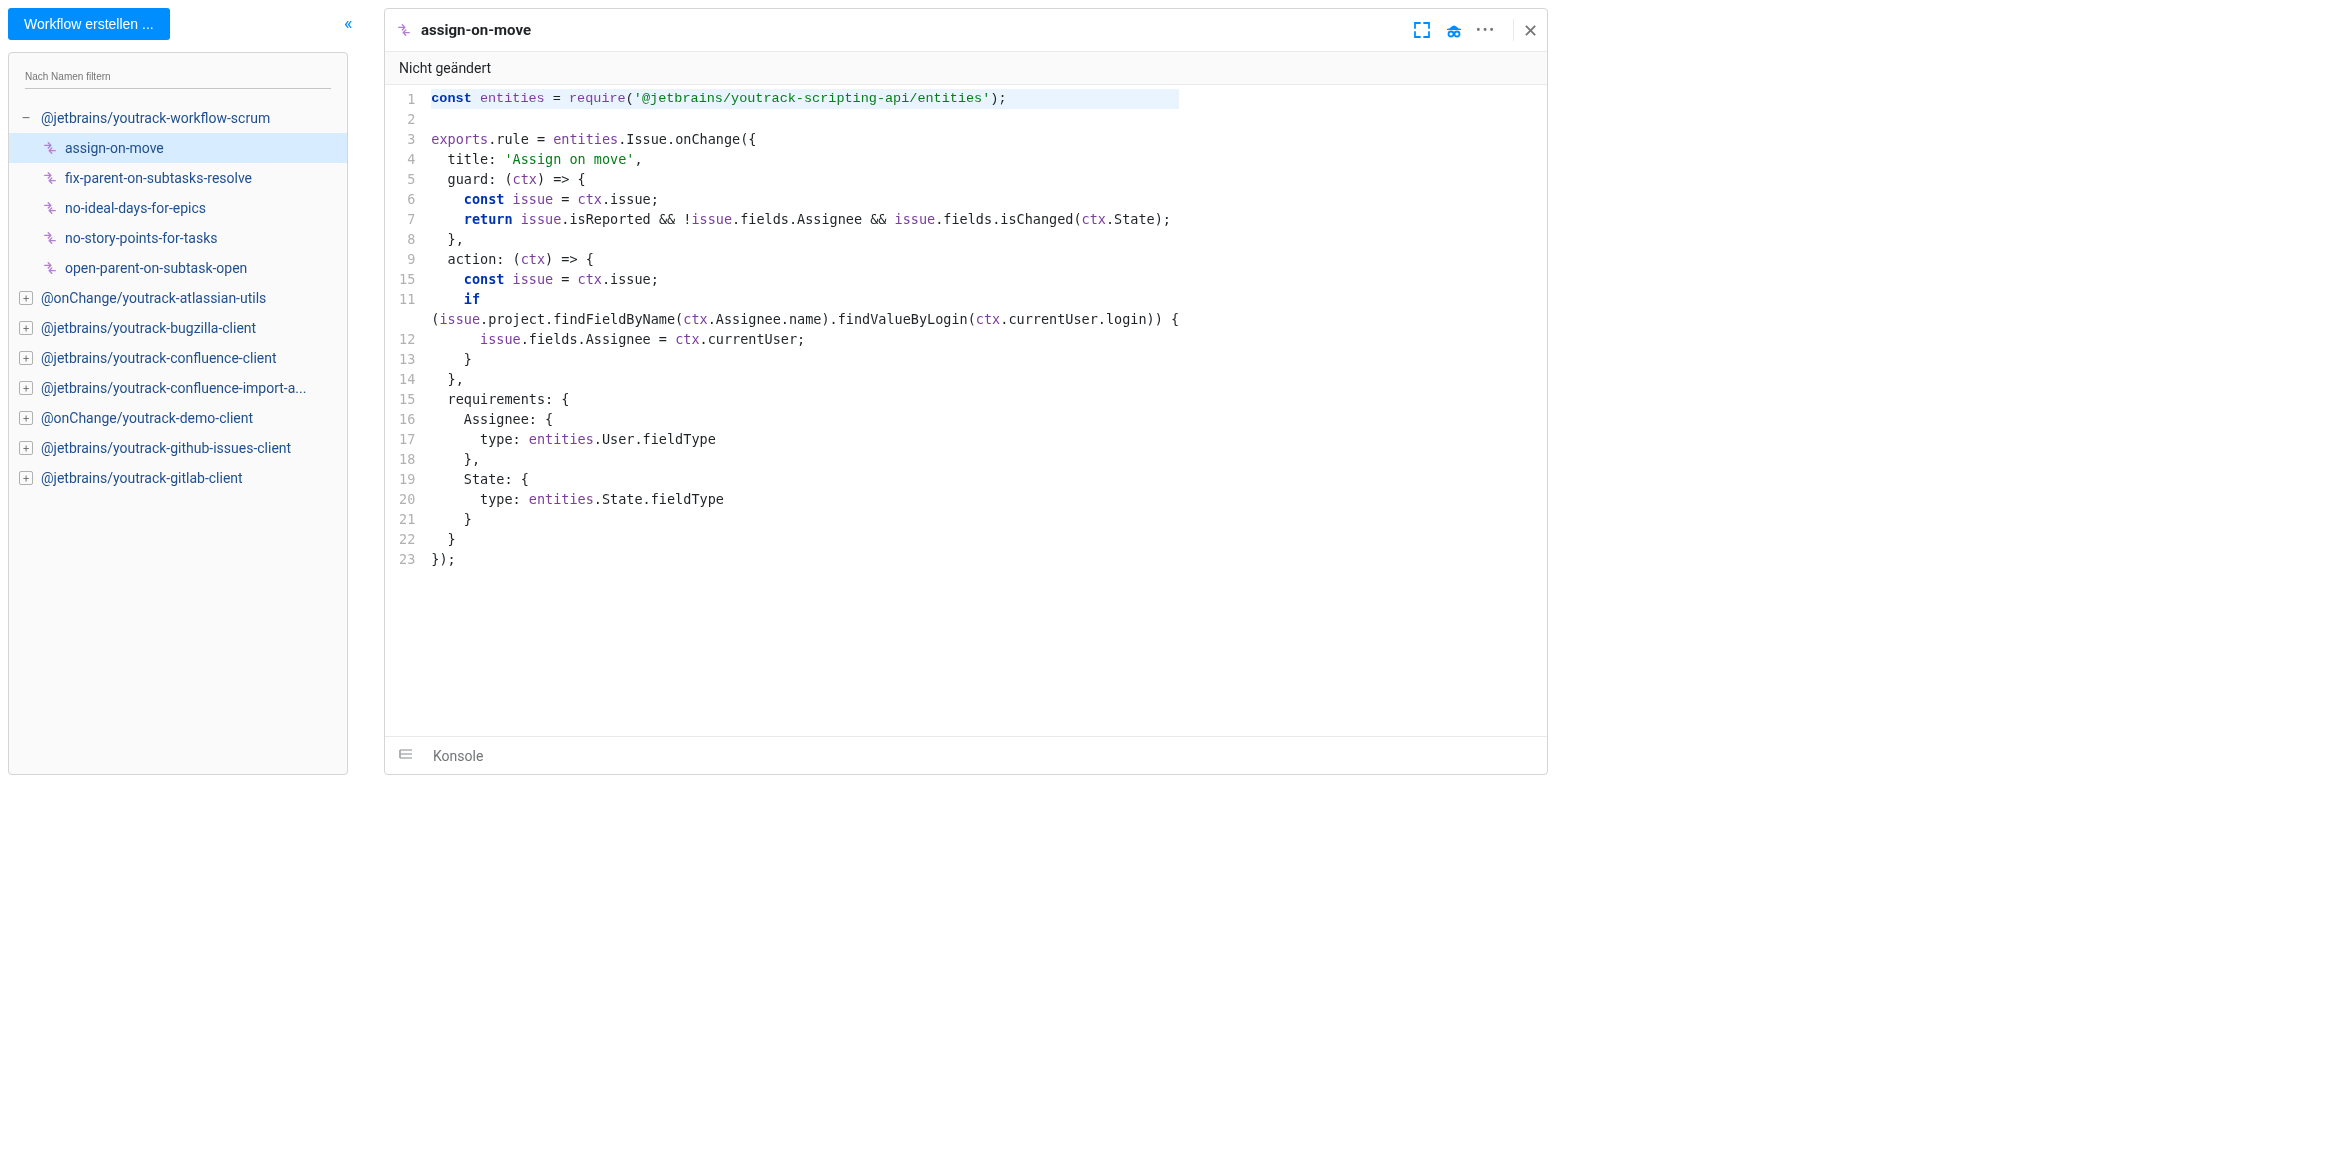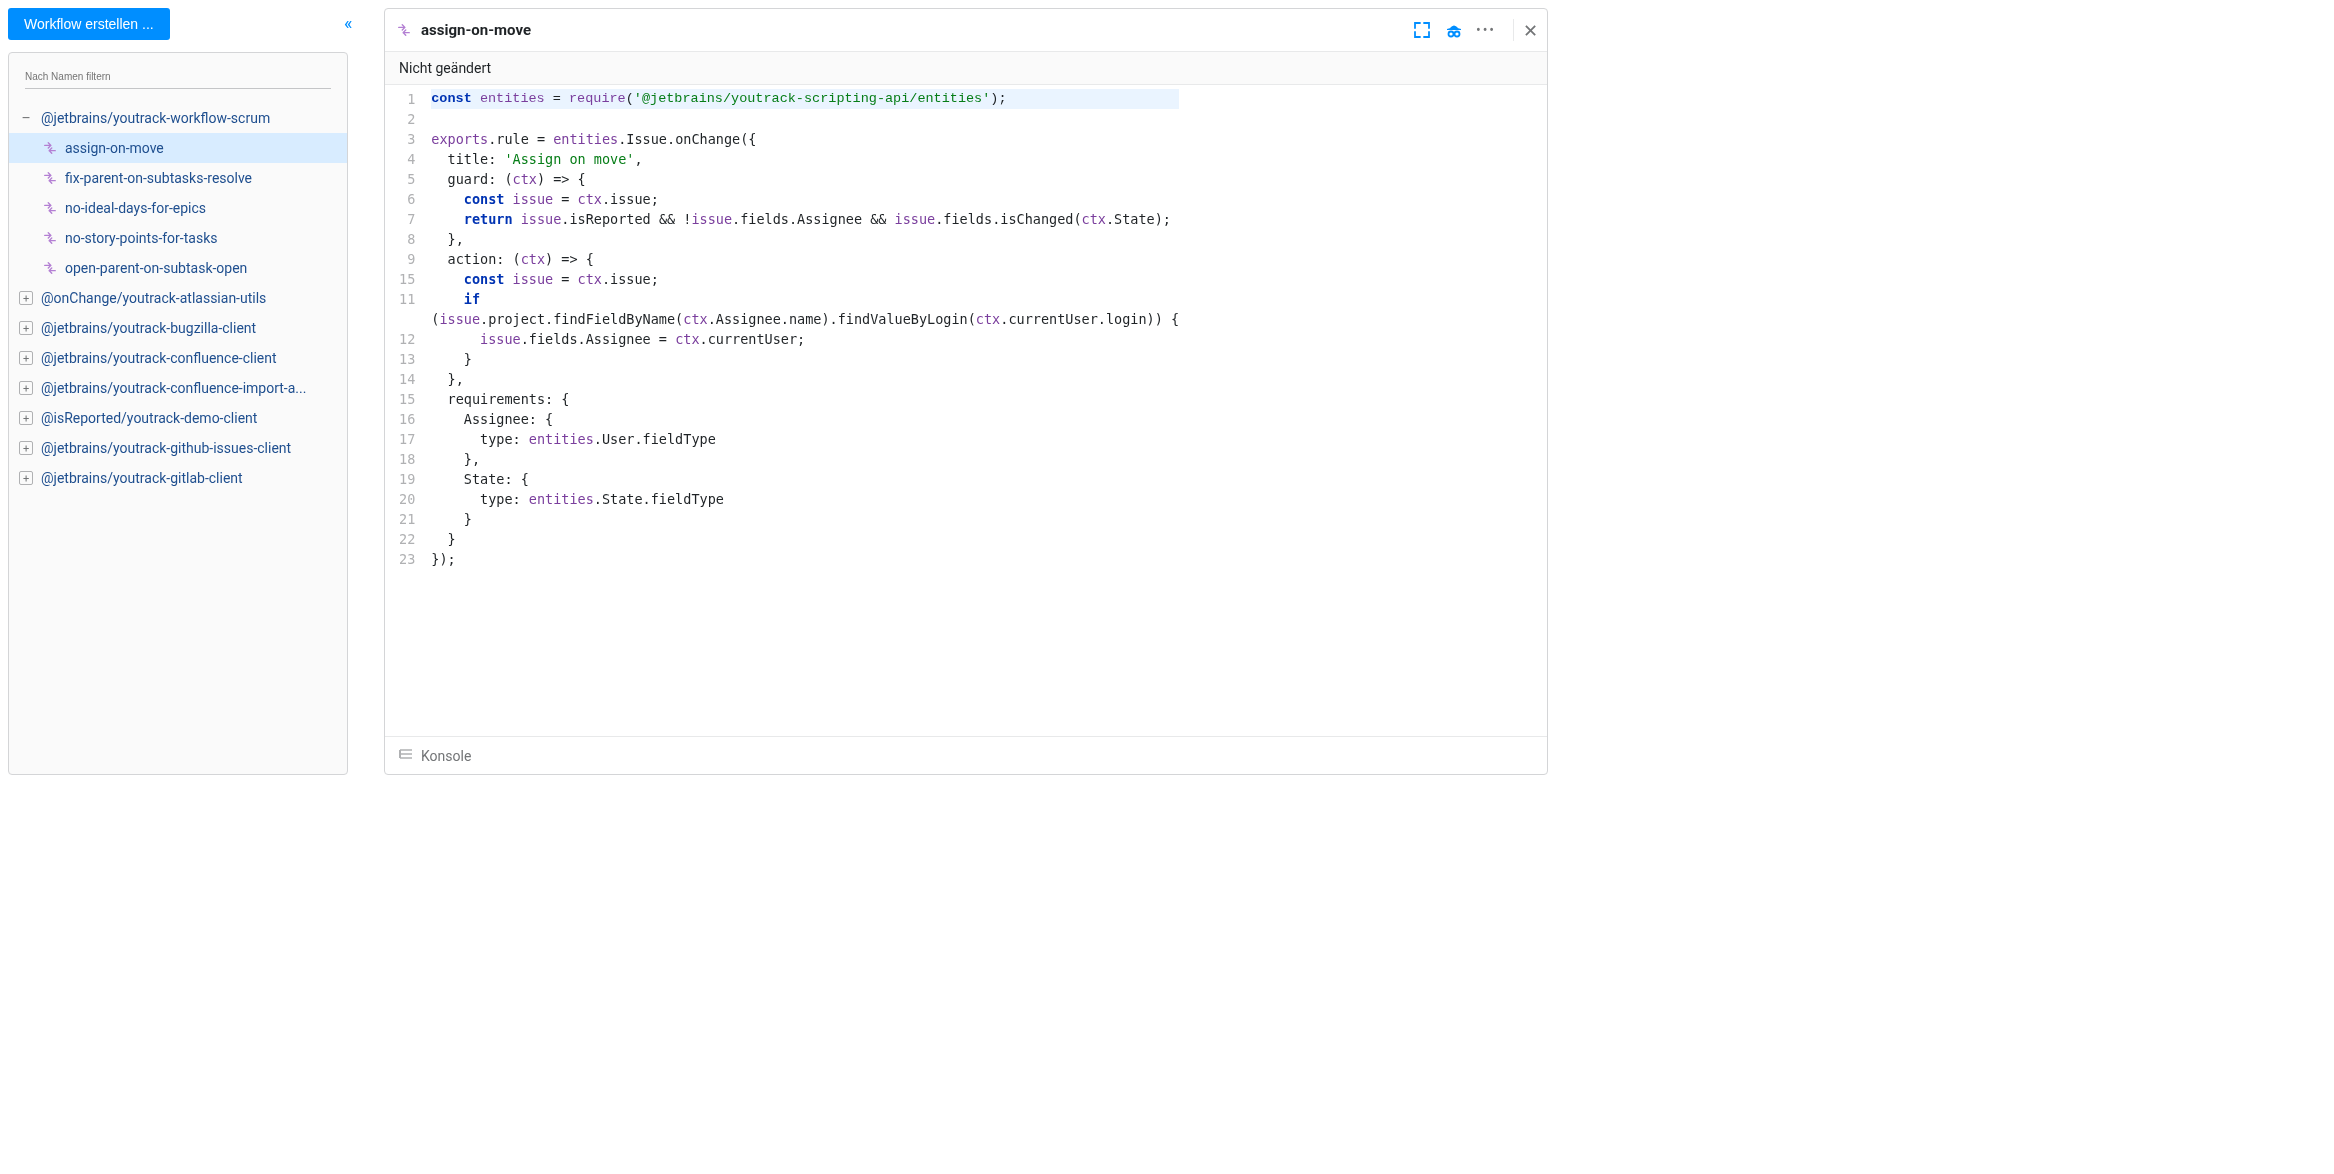--- a/index.html
+++ b/index.html
@@ -178,21 +178,21 @@
   .code-line.hl { background: #eaf4ff; font-family: Liberation Mono, monospace; }
   .tok-kw { color: #0033b3; font-weight: 700; }
   .tok-id { color: #7a3e9d; }
   .tok-str { color: #067d17; }
   .tok-fn { color: #7a3e9d; }
   .console-bar {
     border-top: 1px solid #e8e9ea;
     padding: 10px 14px;
     display: flex;
     align-items: center;
-    gap: 8px;
+    gap: 20px;
     color: #737577;
     font-size: 14px;
   }
   .console-icon { color: #b0b1b3; }
 </style>
 </head>
 <body>
 
 <div class="left-panel">
   <button class="create-btn">Workflow erstellen ...</button>
@@ -262,21 +262,21 @@
         <div class="tree-row group">
           <span class="toggle plus">+</span>
           <span class="tree-label">@jetbrains/youtrack-confluence-client</span>
         </div>
         <div class="tree-row group">
           <span class="toggle plus">+</span>
           <span class="tree-label">@jetbrains/youtrack-confluence-import-a...</span>
         </div>
         <div class="tree-row group">
           <span class="toggle plus">+</span>
-          <span class="tree-label">@isReported/youtrack-demo-client</span>
+          <span class="tree-label">@onChange/youtrack-demo-client</span>
         </div>
         <div class="tree-row group">
           <span class="toggle plus">+</span>
           <span class="tree-label">@jetbrains/youtrack-github-issues-client</span>
         </div>
         <div class="tree-row group">
           <span class="toggle plus">+</span>
           <span class="tree-label">@jetbrains/youtrack-gitlab-client</span>
         </div>
       </div>

